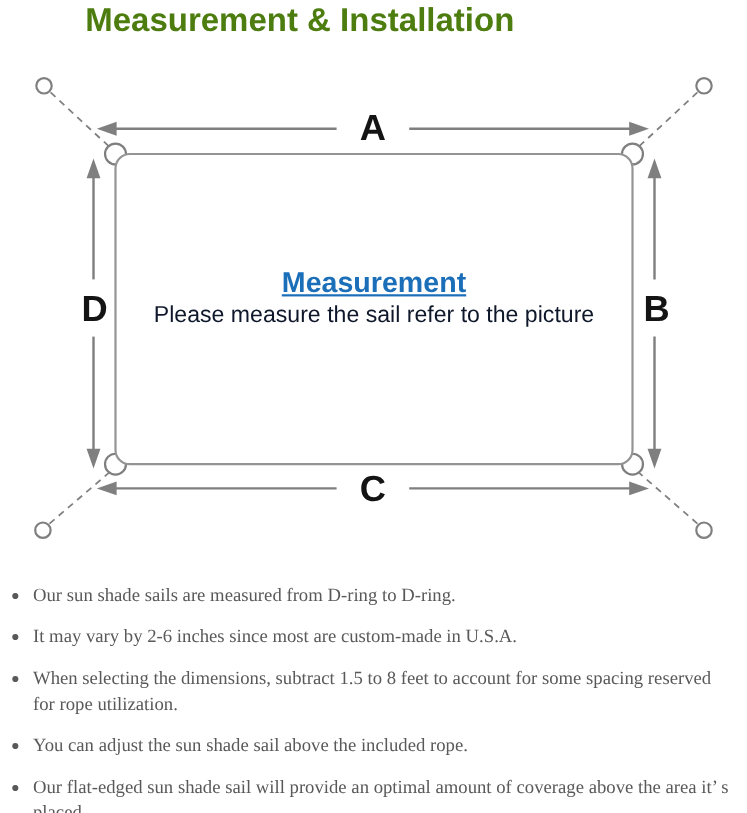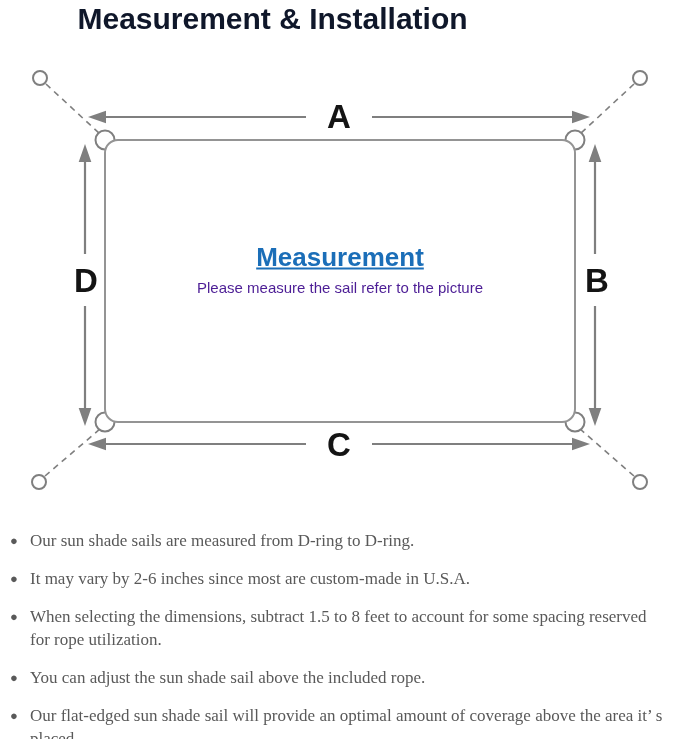--- a/index.html
+++ b/index.html
@@ -7,21 +7,21 @@
     width:679px;height:739px;
     background:#ffffff;
     font-family:"Liberation Sans", sans-serif;
     position:relative;
     overflow:hidden;
   }
   .page-title{
     position:absolute;top:0;left:0;width:545px;
     text-align:center;
     font-size:30px;font-weight:bold;
-    color:#0f172a;
+    color:#4d7c0f;
     line-height:38px;
     letter-spacing:0px;
   }
   svg.diagram{
     position:absolute;top:0;left:0;
   }
   .dim-label{
     position:absolute;
     transform:translate(-50%,-50%);
     font-size:33px;font-weight:bold;color:#141414;
@@ -30,21 +30,21 @@
   .center-title{
     position:absolute;left:340px;top:257px;
     transform:translate(-50%,-50%);
     font-size:26px;font-weight:bold;color:#1b6eb8;
     white-space:nowrap;
     text-decoration:underline;
   }
   .center-subtitle{
     position:absolute;left:340px;top:287px;
     transform:translate(-50%,-50%);
-    font-size:15px;color:#4c1d95;
+    font-size:21px;color:#0f172a;
     white-space:nowrap;
   }
   ul.notes{
     position:absolute;top:529px;left:8px;
     width:660px;
     margin:0;padding:0;
     list-style:none;
   }
   ul.notes li{
     display:flex;

